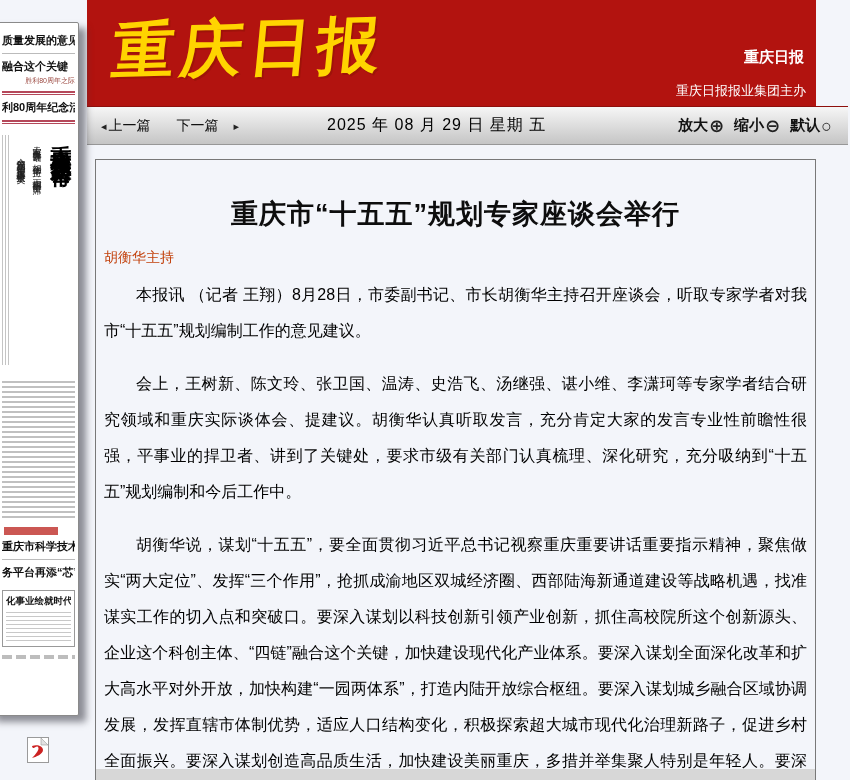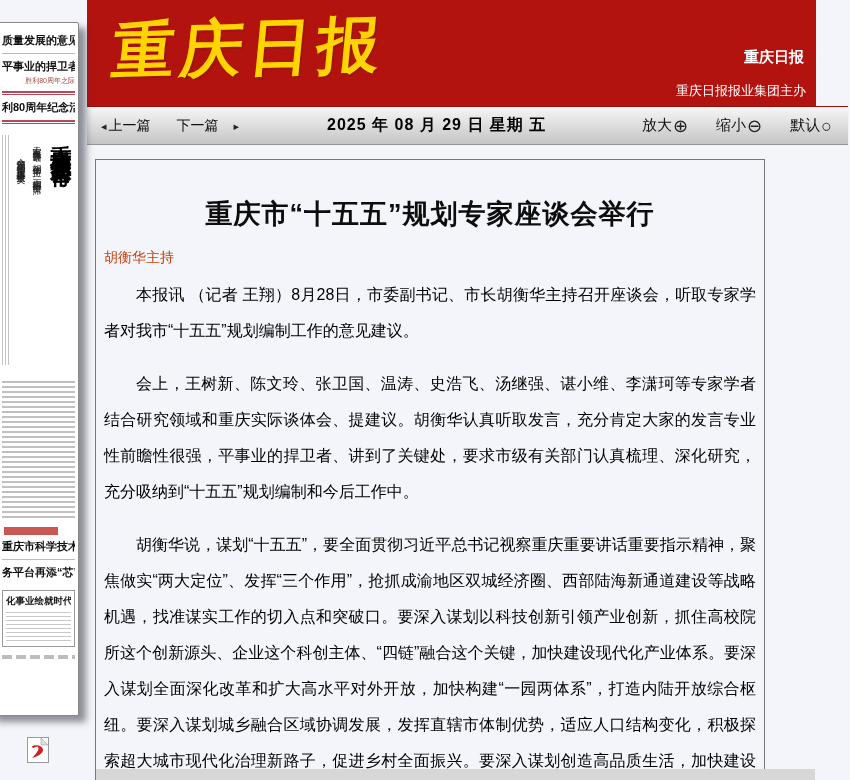--- a/index.html
+++ b/index.html
@@ -23,28 +23,28 @@
 
   
   .navbar{
     position:absolute; left:87px; top:106px; width:761px; height:39px;
     background:linear-gradient(#f6f6f6,#c5c5c5);
     border-bottom:1px solid #979797; border-top:1px solid #8e0f0c;
   }
   .nav-left{ position:absolute; left:14px; top:10px; font-size:14px; color:#111; display:flex; gap:8px; }
   .nav-link{ cursor:pointer; display:flex; align-items:center; gap:2px; }
   .tri{ font-size:11px; color:#222; }
-  .nav-date{ position:absolute; left:240px; top:8px; font-size:16px; font-weight:bold; color:#000; letter-spacing:1px; }
-  .nav-right{ position:absolute; right:16px; top:9px; font-size:15px; color:#111; display:flex; gap:28px; align-items:flex-start; }
+  .nav-date{ position:absolute; left:240px; top:8px; font-size:16px; font-weight:normal; color:#000; letter-spacing:1px; }
+  .nav-right{ position:absolute; right:16px; top:9px; font-size:15px; color:#111; display:flex; gap:10px; align-items:flex-start;font-weight:bold; }
   .nav-ctl{ cursor:pointer; display:flex; align-items:center; }
   .ctl-icon{ font-size:18px; line-height:18px; margin-left:1px; color:#222; }
 
   
   .content{
-    position:absolute; left:95px; top:159px; width:670px; height:621px;
+    position:absolute; left:95px; top:159px; width:721px; height:621px;
     background:#f3f5fa; border:1px solid #787878; border-bottom:none;
     padding:36px 8px 0 8px;
   }
   .article-title{ margin:0; text-align:center; font-size:27px; font-weight:bold; color:#0d0d0d; letter-spacing:1px; }
   .article-subtitle{ margin:17px 0 10px 0; font-size:14px; color:#c2410c; }
   .article-body p{
     margin:0 0 17px 0; text-indent:2em; font-size:16px; line-height:36px;
     text-align:justify; color:#000000;
   }
   .bottom-strip{ position:absolute; left:96px; top:769px; width:719px; height:11px; background:#d7d7d7; }
@@ -114,21 +114,21 @@
     <span class="nav-ctl">
       <span>默认</span>
       <span class="ctl-icon">○</span>
     </span>
   </div>
 </div>
 
 <div class="thumb">
   <div class="t-h1">质量发展的意见</div>
   <div class="t-line"></div>
-  <div class="t-h1">平事业的捍卫者</div>
+  <div class="t-h1">融合这个关键</div>
   <div class="t-sub">胜利80周年之际</div>
   <div class="t-redline"></div>
   <div class="t-h1">利80周年纪念活动</div>
   <div class="t-redline"></div>
   <div class="t-bigsec">
     <div class="t-blurcol"></div>
     <div class="vert t-award">会议颁发二〇二四年度重庆市科学技术奖</div>
     <div class="vert t-attend">袁家军出席并讲话　胡衡华主持　王炯程丽华出席</div>
     <div class="vert t-bigtitle">重庆市科技创新大会举行</div>
   </div>

